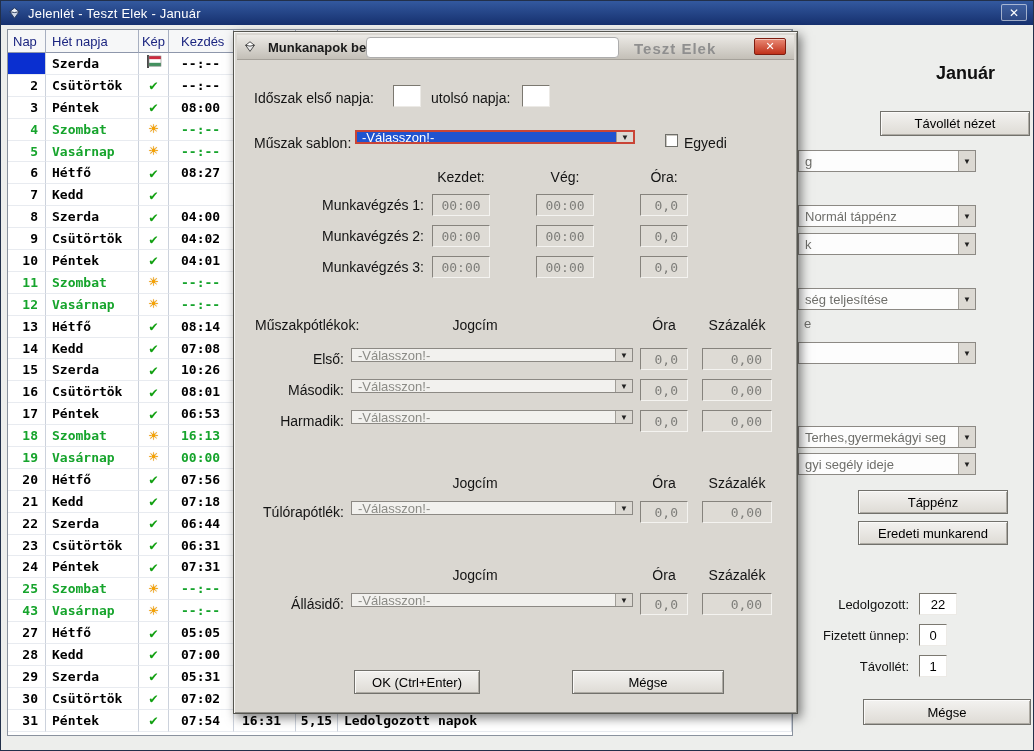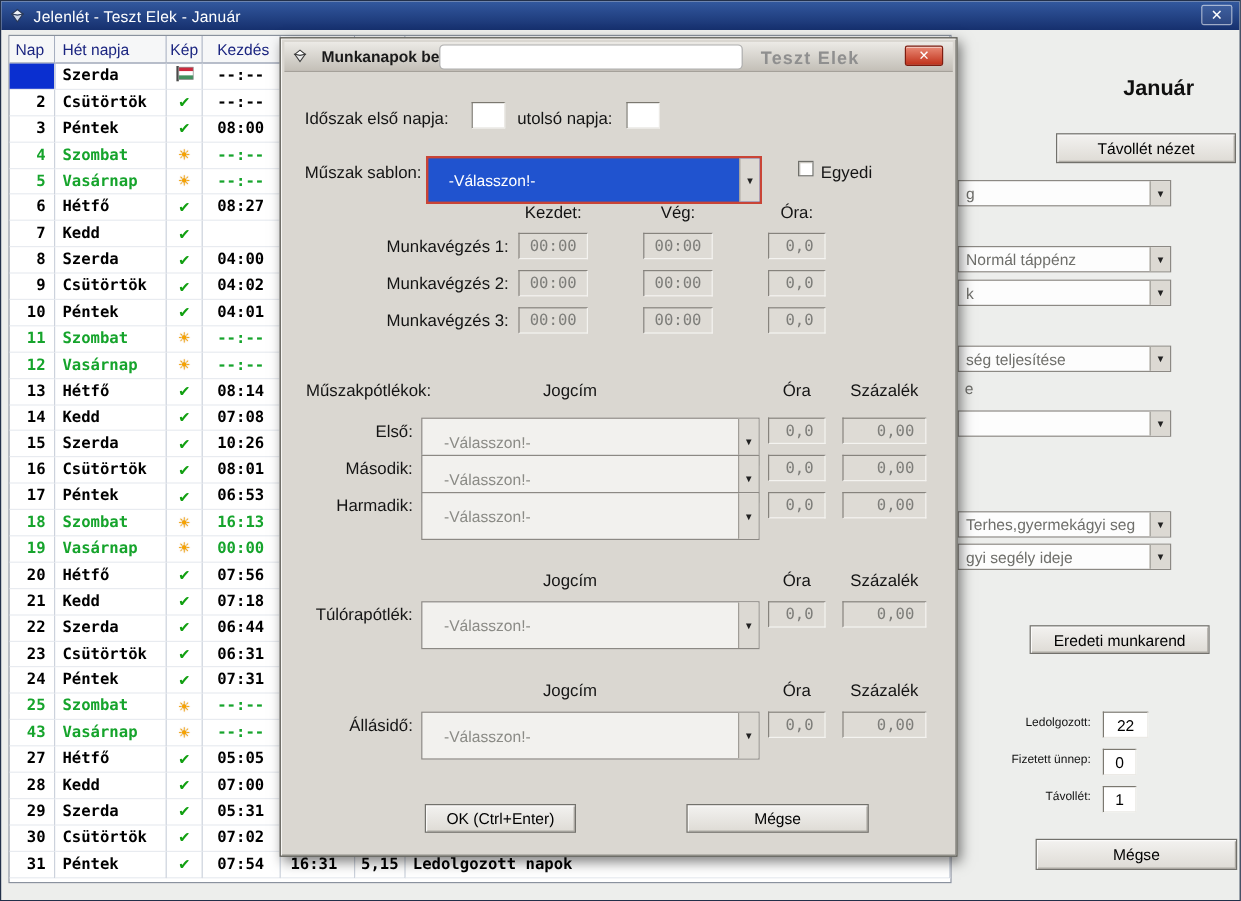--- a/index.html
+++ b/index.html
@@ -41,21 +41,21 @@
   .month { position:absolute; left:935px; top:62px; font-size:18px; font-weight:bold; color:#101010; z-index:5; }
   .btn { position:absolute; background:linear-gradient(#f3f2f0,#dedbd5); border:1px solid #72716c;
     box-shadow:inset 1px 1px 0 #fbfaf9, inset -1px -1px 0 #aeaba4; font-size:13px; color:#000;
     display:flex; align-items:center; justify-content:center; cursor:default; z-index:5;margin-left:17px; }
   .rcombo { position:absolute; left:797px; width:178px; height:22px; background:#fdfdfd; border:1px solid #8c8984;
     display:flex; align-items:center; color:#6f6f6b; font-size:13px; z-index:5; }
   .rcombo .txt { padding-left:6px; white-space:nowrap; overflow:hidden; }
   .rcombo .arr, .dcombo .arr { margin-left:auto; width:17px; align-self:stretch; background:#dcd9d3;
     border-left:1px solid #a09d97; display:flex; align-items:center; justify-content:center; font-size:8px; color:#222; }
   .rp-text { position:absolute; left:803px; top:315px; font-size:13px; color:#6f6f6b; z-index:5; }
-  .stat-label { position:absolute; left:790px; width:118px; text-align:right; font-size:10px; color:#111; z-index:5; }
+  .stat-label { position:absolute; left:790px; width:118px; text-align:right; font-size:13px; color:#111; z-index:5; }
   .stat-box { position:absolute; left:918px; height:22px; background:#fff; border:1px solid;
     border-color:#7b7870 #eceae6 #eceae6 #7b7870; font-size:13px; color:#000;
     display:flex; align-items:center; justify-content:center; z-index:5; }
 
   
   .dialog { position:absolute; left:232px; top:30px; width:565px; height:683px; background:#dad7d1;
     border:1px solid #55554f; box-shadow:inset 1px 1px 0 #f7f6f4, inset -1px -1px 0 #8e8d88, 3px 4px 10px rgba(0,0,0,.5);
     z-index:20; }
   .dlg-titlebar { position:absolute; left:3px; top:3px; right:3px; height:25px;
     background:linear-gradient(#eceae6,#c3bfb7); border-bottom:1px solid #a5a19a; display:flex; align-items:center; padding-left:6px; }
@@ -65,22 +65,22 @@
     display:flex; align-items:center; justify-content:center; box-shadow:inset 0 1px 0 rgba(255,255,255,.5); cursor:default; }
   .dlg-label { position:absolute; font-size:14px; color:#141414; white-space:nowrap; }
   .rlabel { text-align:right; white-space:nowrap; }
   .hdr { text-align:center; }
   .winput { position:absolute; width:28px; height:22px; background:#fff; border:1px solid;
     border-color:#7b7870 #eceae6 #eceae6 #7b7870; font-size:13px; padding:0 3px; outline:none; }
   .dbox { position:absolute; height:22px; background:#dedbd5; border:1px solid;
     border-color:#86837d #f4f3f0 #f4f3f0 #86837d; color:#7e7e7a; font:13px "DejaVu Sans Mono",monospace;
     display:flex; align-items:center; justify-content:center; }
   .dbox.num { justify-content:flex-end; padding-right:9px; }
-  .dcombo { position:absolute; height:40px; background:#f2f1ee; border:1px solid #8c8984;
-    display:flex; align-items:center; color:#8b8b86; font-size:13px;padding-left:12px; }
+  .dcombo { position:absolute; height:14px; background:#f2f1ee; border:1px solid #8c8984;
+    display:flex; align-items:center; color:#8b8b86; font-size:13px; }
   .dcombo .txt { padding-left:6px; white-space:nowrap; overflow:hidden; }
   .dcombo.focus { border:2px solid #c94436; background:#2053cf; color:#fff; }
   .dcombo.focus .txt { padding-left:5px; }
   .checkbox { position:absolute; width:13px; height:13px; background:#fff; border:1px solid #6f6f6a;
     box-shadow:inset 1px 1px 0 #c9c6c0; }
   .dlg-btn { position:absolute; height:24px; }
 
   
   .pill { position:absolute; left:365px; top:36px; width:253px; height:21px; background:#fff;
     border:1px solid #adadad; border-radius:4px; z-index:40; }
@@ -491,20 +491,21 @@
   </div>
   <div class="rcombo" style="top:425px">
     <span class="txt">Terhes,gyermekágyi seg</span>
     <span class="arr">▼</span>
   </div>
   <div class="rcombo" style="top:452px">
     <span class="txt">gyi segély ideje</span>
     <span class="arr">▼</span>
   </div>
 
+  <div class="btn" style="left:840px;top:489px;width:150px;height:24px">Táppénz</div>
   <div class="btn" style="left:840px;top:520px;width:150px;height:24px">Eredeti munkarend</div>
 
   <div class="stat-label" style="top:596px">Ledolgozott:</div>
   <div class="stat-box" style="top:592px;width:38px">22</div>
   <div class="stat-label" style="top:627px">Fizetett ünnep:</div>
   <div class="stat-box" style="top:623px;width:28px">0</div>
   <div class="stat-label" style="top:658px">Távollét:</div>
   <div class="stat-box" style="top:654px;width:28px">1</div>
 
   <div class="btn" style="left:845px;top:698px;width:168px;height:26px">Mégse</div>

